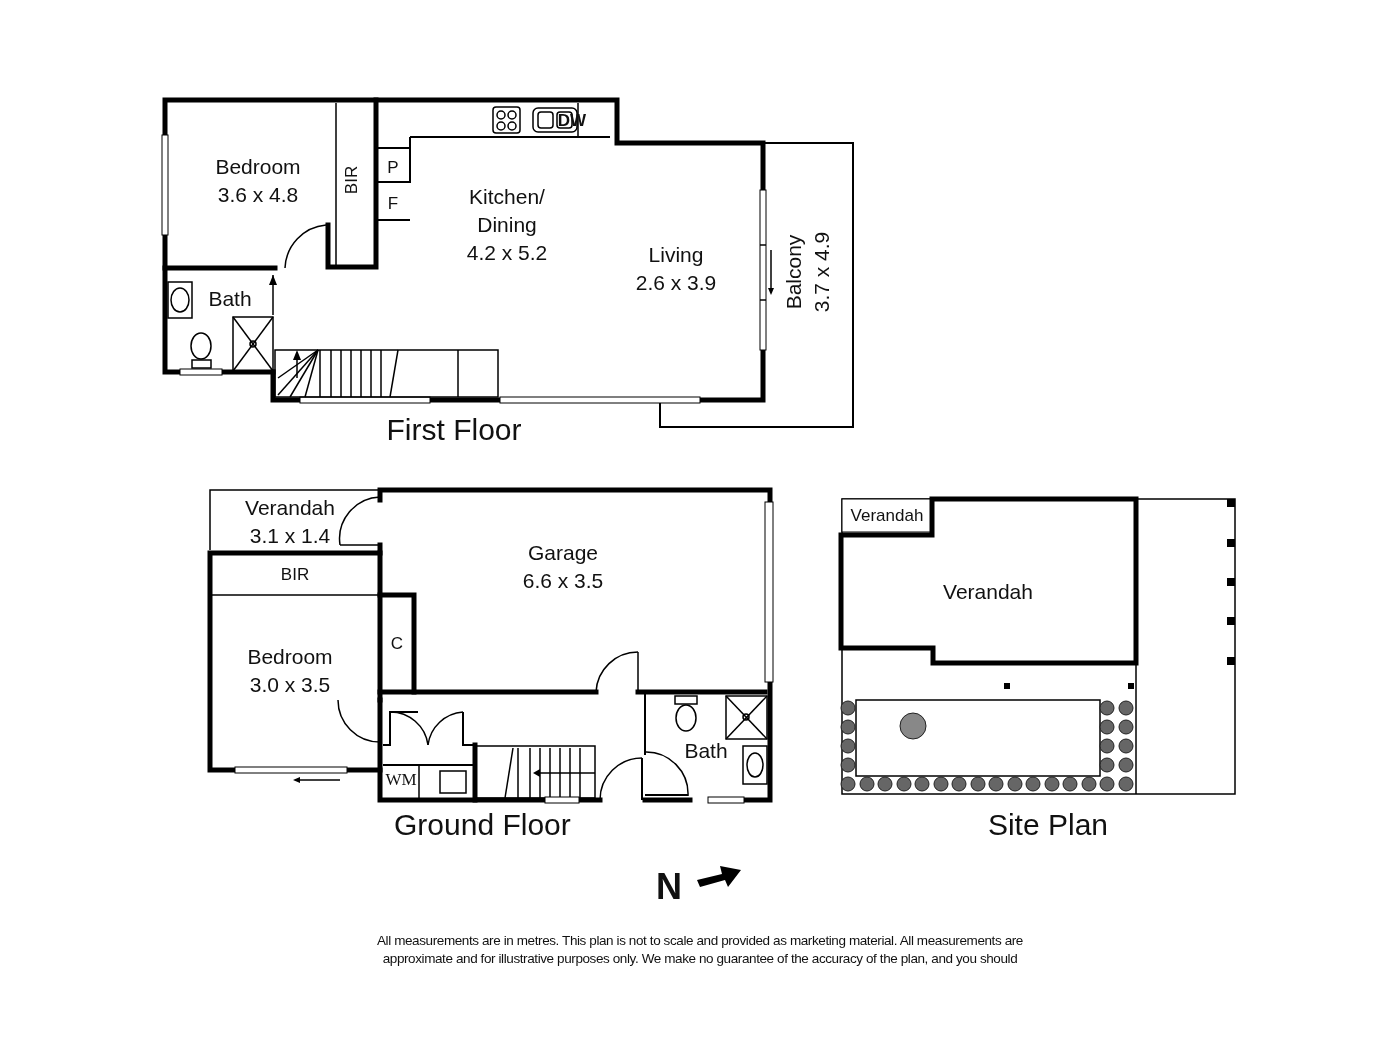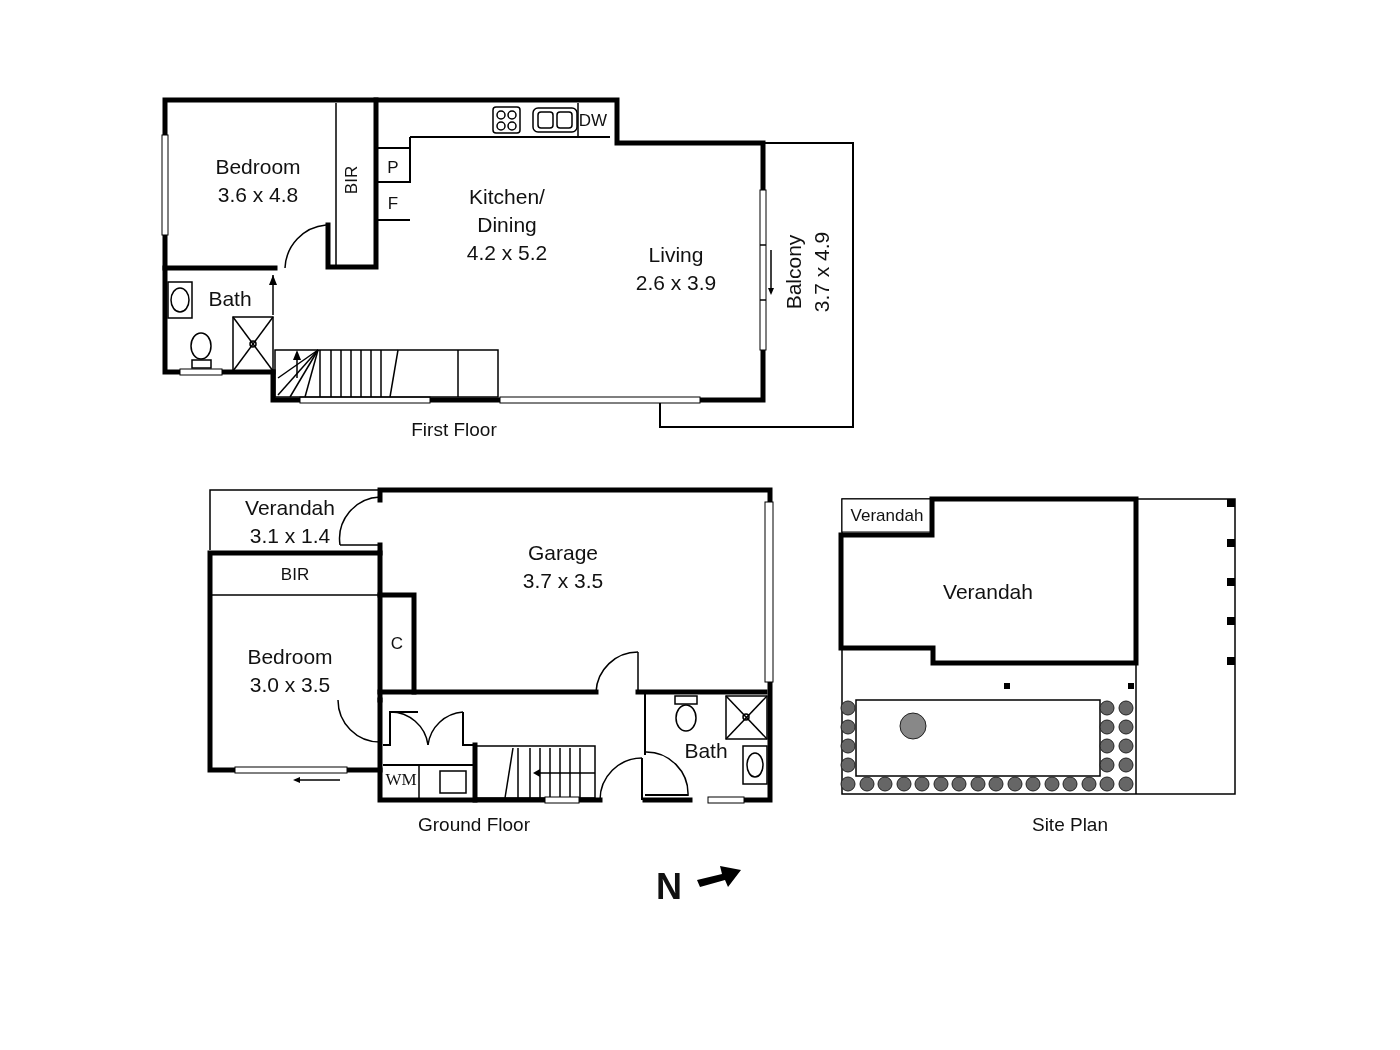--- a/index.html
+++ b/index.html
@@ -5,21 +5,21 @@
   html, body { margin: 0; padding: 0; background: #ffffff; }
   body { width: 1400px; height: 1050px; position: relative; overflow: hidden;
          font-family: "Liberation Sans", "DejaVu Sans", sans-serif; color: #111; }
   svg { position: absolute; left: 0; top: 0; }
   .wall { stroke: #000; stroke-width: 5; fill: none; stroke-linecap: square; }
   .thin { stroke: #000; stroke-width: 1.5; fill: none; }
   .med  { stroke: #000; stroke-width: 2; fill: none; }
   .win  { stroke: #000; stroke-width: 1; fill: #fff; }
   .lbl  { position: absolute; text-align: center; font-size: 21px; line-height: 28px; color: #111; white-space: nowrap; }
   .lbl.sm { font-size: 17px; line-height: 20px; }
-  .lbl.caption { font-size: 19px; }
+  .lbl.caption { font-size: 30px; }
   .vert { transform-origin: center center; transform: rotate(-90deg); }
   .disclaimer { position: absolute; left: 300px; top: 932px; width: 800px; text-align: center;
                 font-family: "Liberation Sans", sans-serif; font-size: 13.5px; line-height: 18px;
                 letter-spacing: -0.4px; color: #111; }
   .north { position: absolute; left: 656px; top: 866px; font-size: 36px; font-weight: bold;
            font-family: "Liberation Sans", sans-serif; }
 </style>
 </head>
 <body>
 
@@ -222,21 +222,21 @@
   <polygon points="697,880 722,874 720,866 741,870 728,887 725,880 700,887" fill="#000"></polygon>
 </svg>
 
 <div class="lbl" style="left:198px;top:153px;width:120px;">
   <div>Bedroom</div>
   <div>3.6 x 4.8</div>
 </div>
 <div class="lbl sm vert" style="left:322px;top:170px;width:60px;">BIR</div>
 <div class="lbl sm" style="left:380px;top:158px;width:26px;">P</div>
 <div class="lbl sm" style="left:380px;top:194px;width:26px;">F</div>
-<div class="lbl sm" style="left:575px;top:111px;width:36px;">DW</div>
+<div class="lbl sm" style="left:554px;top:111px;width:36px;font-weight:bold;">DW</div>
 <div class="lbl" style="left:446px;top:183px;width:122px;">
   <div>Kitchen/</div>
   <div>Dining</div>
   <div>4.2 x 5.2</div>
 </div>
 <div class="lbl" style="left:616px;top:241px;width:120px;">
   <div>Living</div>
   <div>2.6 x 3.9</div>
 </div>
 <div class="lbl vert" style="left:748px;top:244px;width:120px;">
@@ -251,26 +251,28 @@
   <div>3.1 x 1.4</div>
 </div>
 <div class="lbl sm" style="left:265px;top:565px;width:60px;">BIR</div>
 <div class="lbl" style="left:230px;top:643px;width:120px;">
   <div>Bedroom</div>
   <div>3.0 x 3.5</div>
 </div>
 <div class="lbl sm" style="left:384px;top:634px;width:26px;">C</div>
 <div class="lbl" style="left:503px;top:539px;width:120px;">
   <div>Garage</div>
-  <div>3.7 x 3.5</div>
+  <div>6.6 x 3.5</div>
 </div>
 <div class="lbl sm" style="left:383px;top:770px;width:36px;font-family:Liberation Serif, serif;">WM</div>
 <div class="lbl" style="left:676px;top:737px;width:60px;">Bath</div>
 <div class="lbl caption" style="left:394px;top:811px;width:160px;">Ground Floor</div>
 
 <div class="lbl sm" style="left:843px;top:506px;width:88px;">Verandah</div>
 <div class="lbl" style="left:918px;top:578px;width:140px;">Verandah</div>
 <div class="lbl caption" style="left:948px;top:811px;width:160px;text-align:right;">Site Plan</div>
 
 <div class="north">N</div>
 
 <div class="disclaimer">
+  <div>All measurements are in metres. This plan is not to scale and provided as marketing material. All measurements are</div>
+  <div>approximate and for illustrative purposes only. We make no guarantee of the accuracy of the plan, and you should</div>
 </div>
 
 </body></html>

